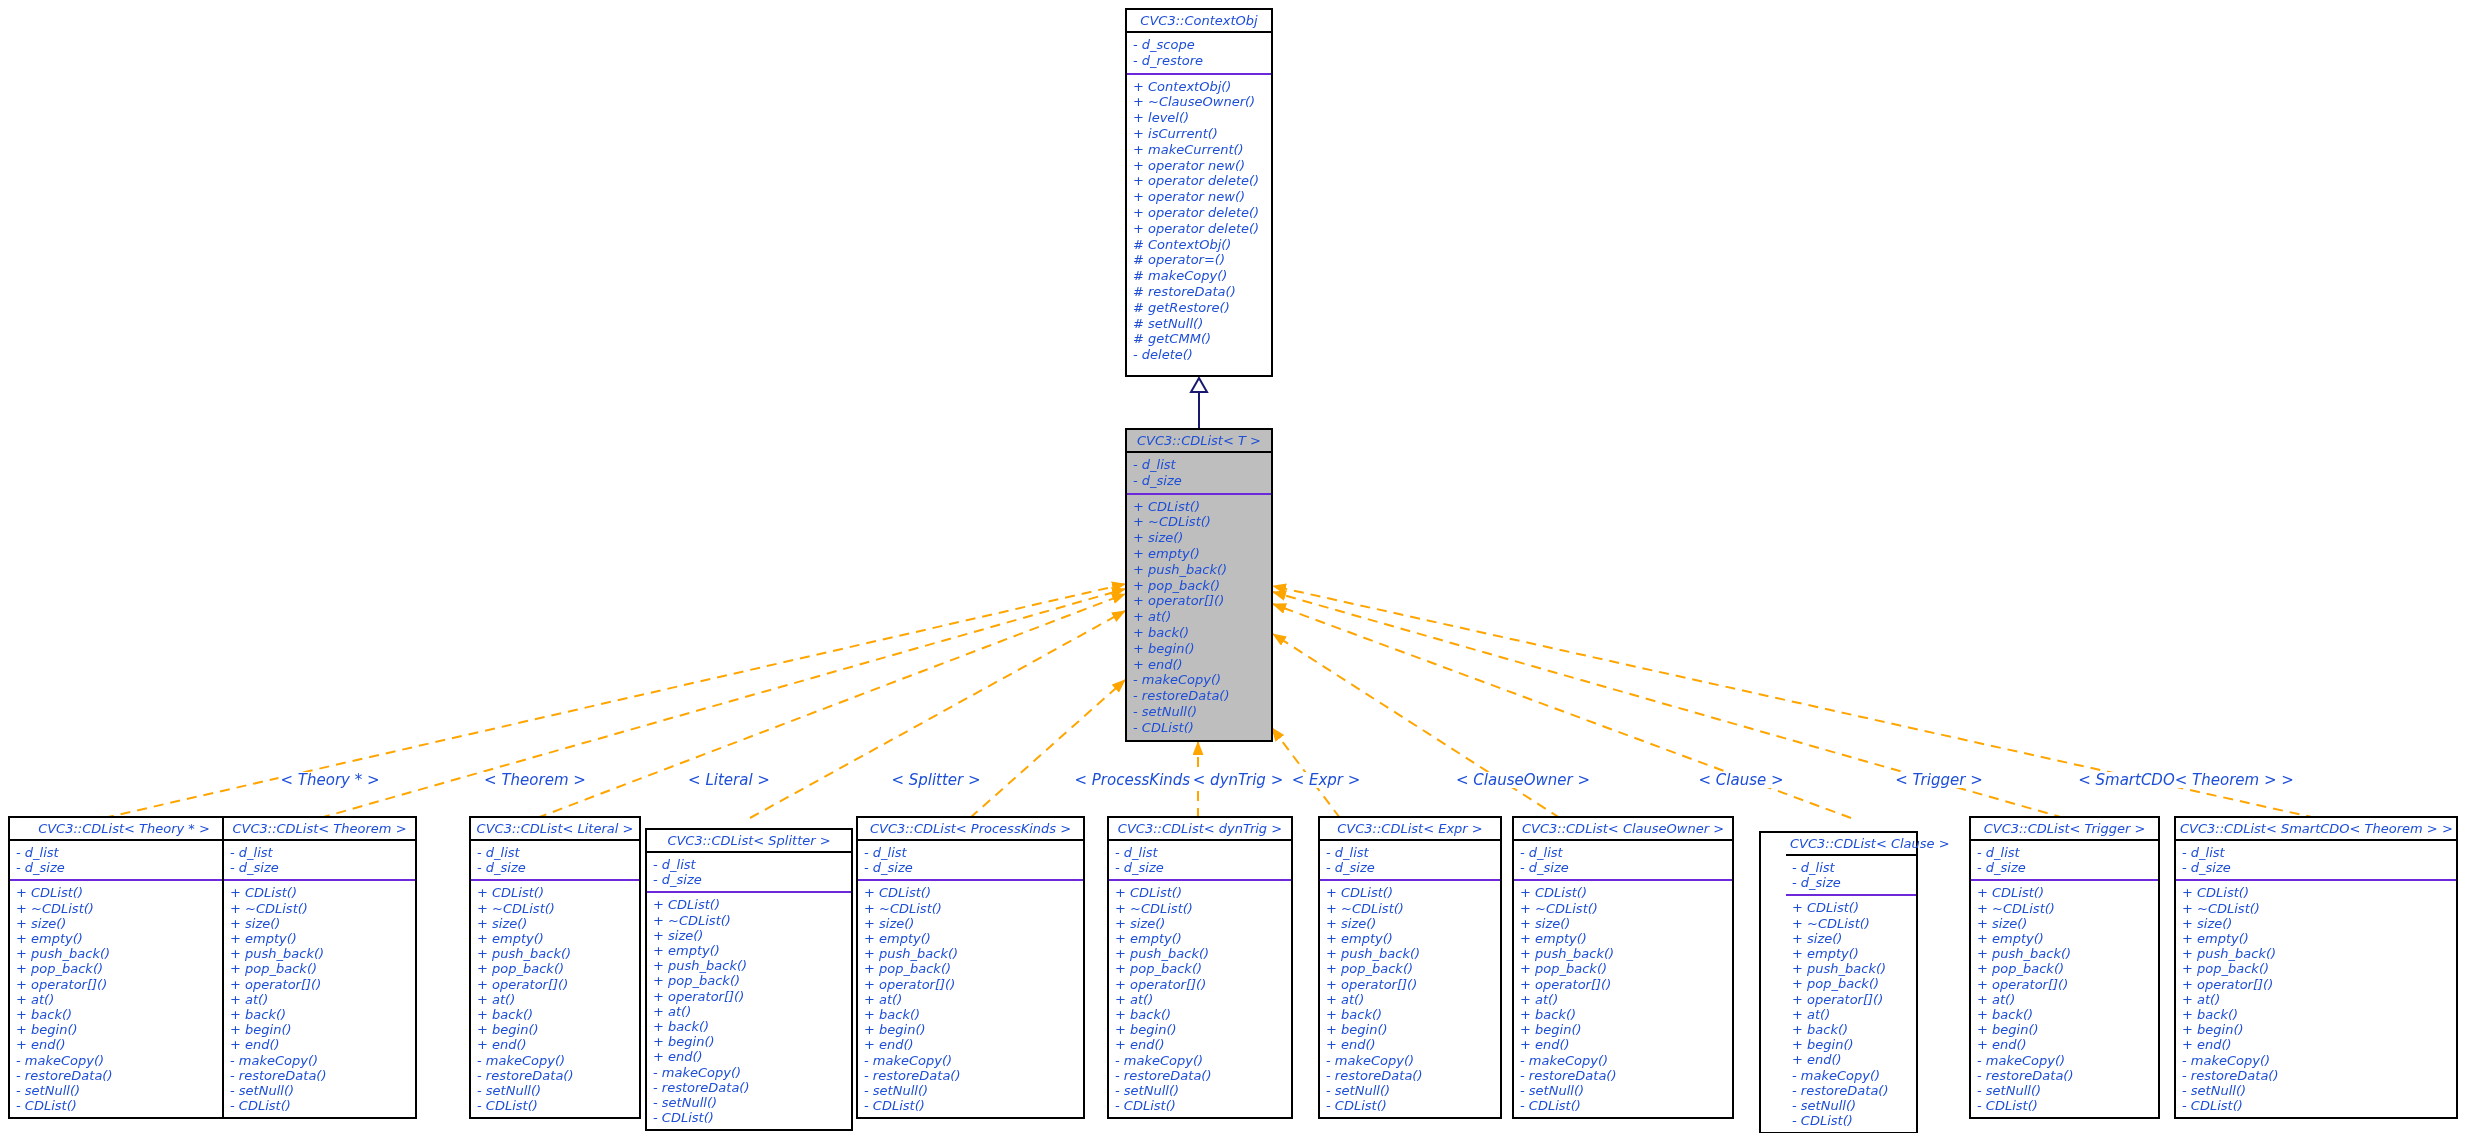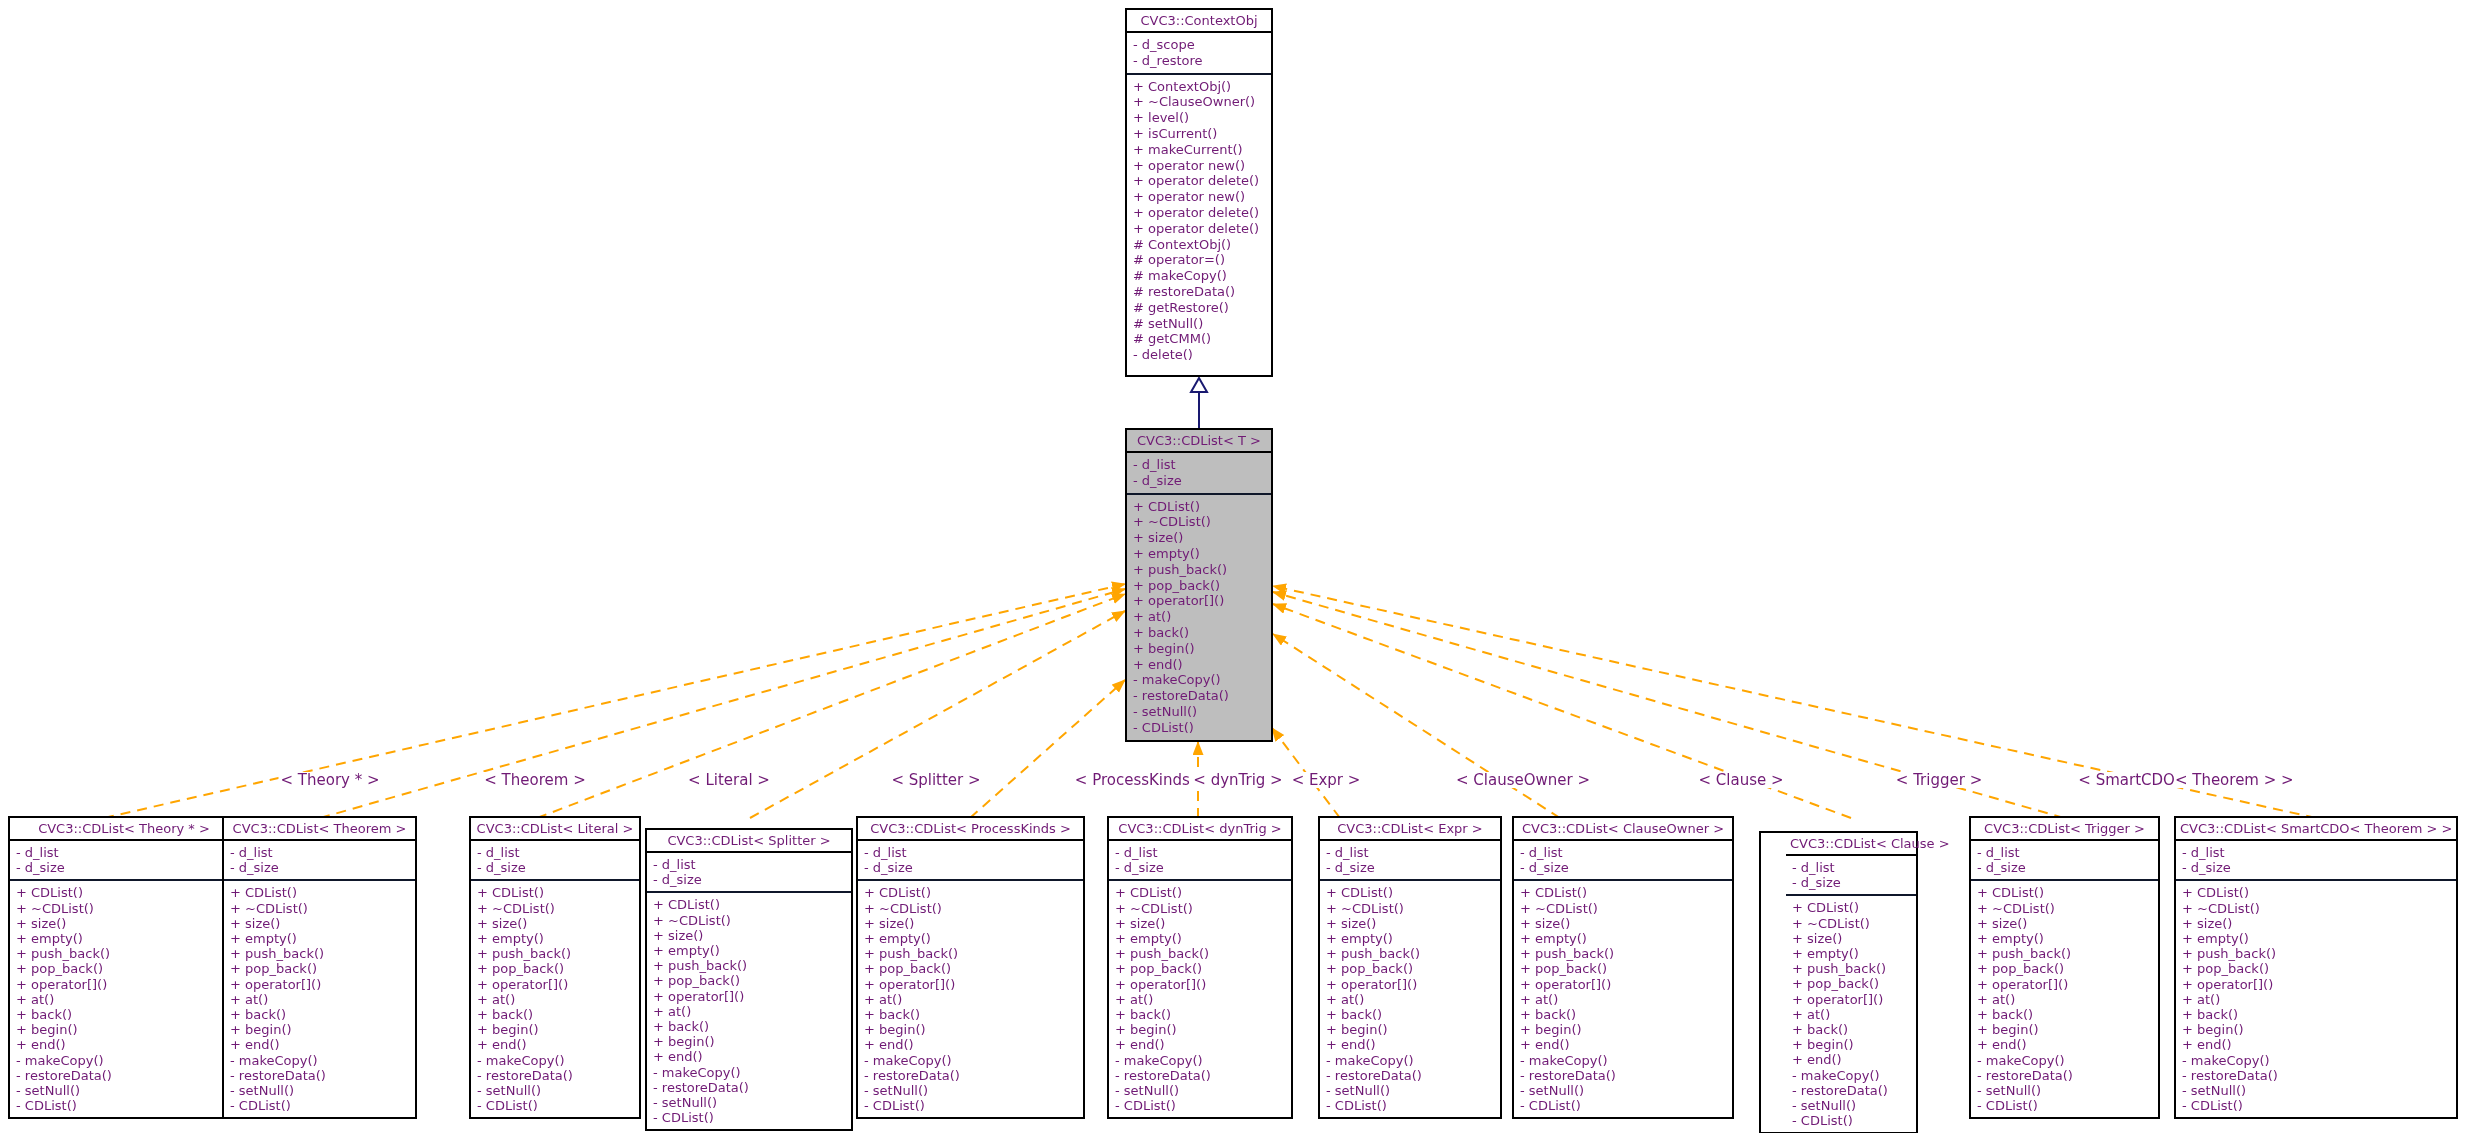--- a/index.html
+++ b/index.html
@@ -2,41 +2,42 @@
 <html><head>
 <meta charset="utf-8">
 <style>
   html,body{margin:0;padding:0;background:#ffffff;}
   .canvas{
     position:relative;
     width:2466px;height:1133px;
     overflow:hidden;
     background:#ffffff;
     font-family:"DejaVu Sans", sans-serif;
-    color:#701a75;
+    color:#1d4ed8;
+    font-style:italic;
   }
   svg.edges{position:absolute;left:0;top:0;z-index:1;}
   .box{
     position:absolute;
     z-index:2;
     background:#ffffff;
     border:2px solid #000;
     box-sizing:border-box;
     font-size:13px;
   }
   .box.highlight{background:#bebebe;}
   .title{
     text-align:center;
     white-space:nowrap;
     padding:3px 4px 2px 4px;
     border-bottom:2px solid #000;
     line-height:16px;
   }
   .sec{padding:4px 6px;}
-  .sec.attrs{border-bottom:2px solid #0f172a;}
+  .sec.attrs{border-bottom:2px solid #6d28d9;}
   .m{line-height:15.8px;white-space:nowrap;}
   .instance .m{line-height:15.2px;}
   .edge-label{
     position:absolute;
     z-index:3;
     transform:translateX(-50%);
     font-size:15px;
     line-height:16px;
     white-space:nowrap;
     background:#ffffff;

